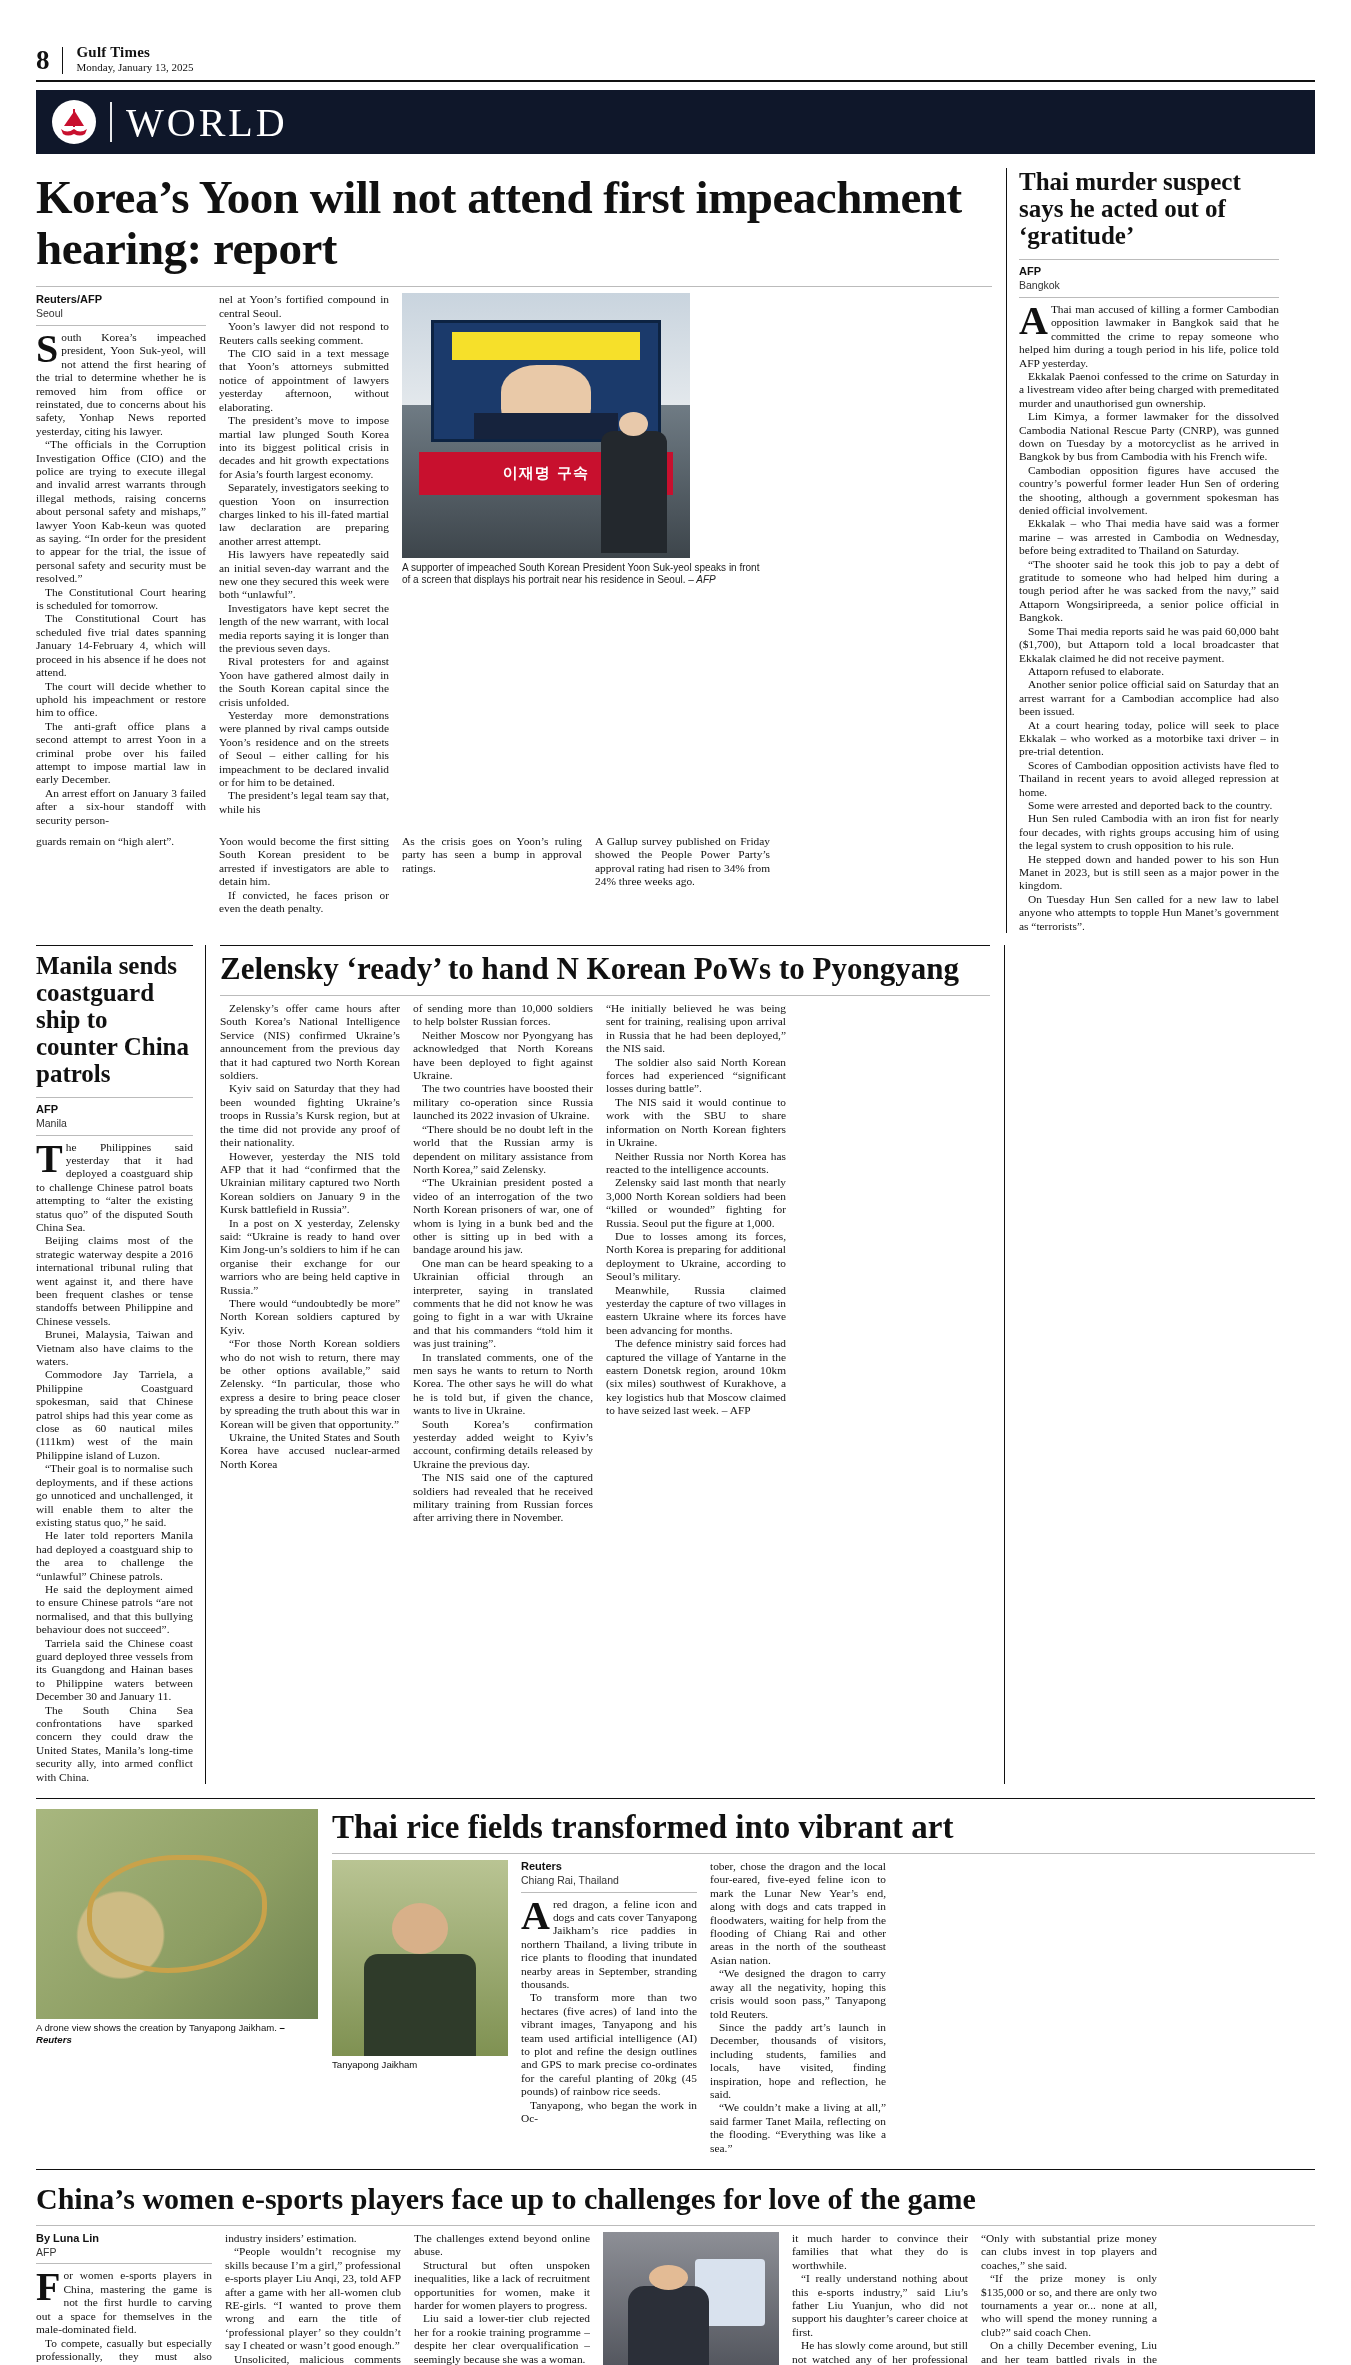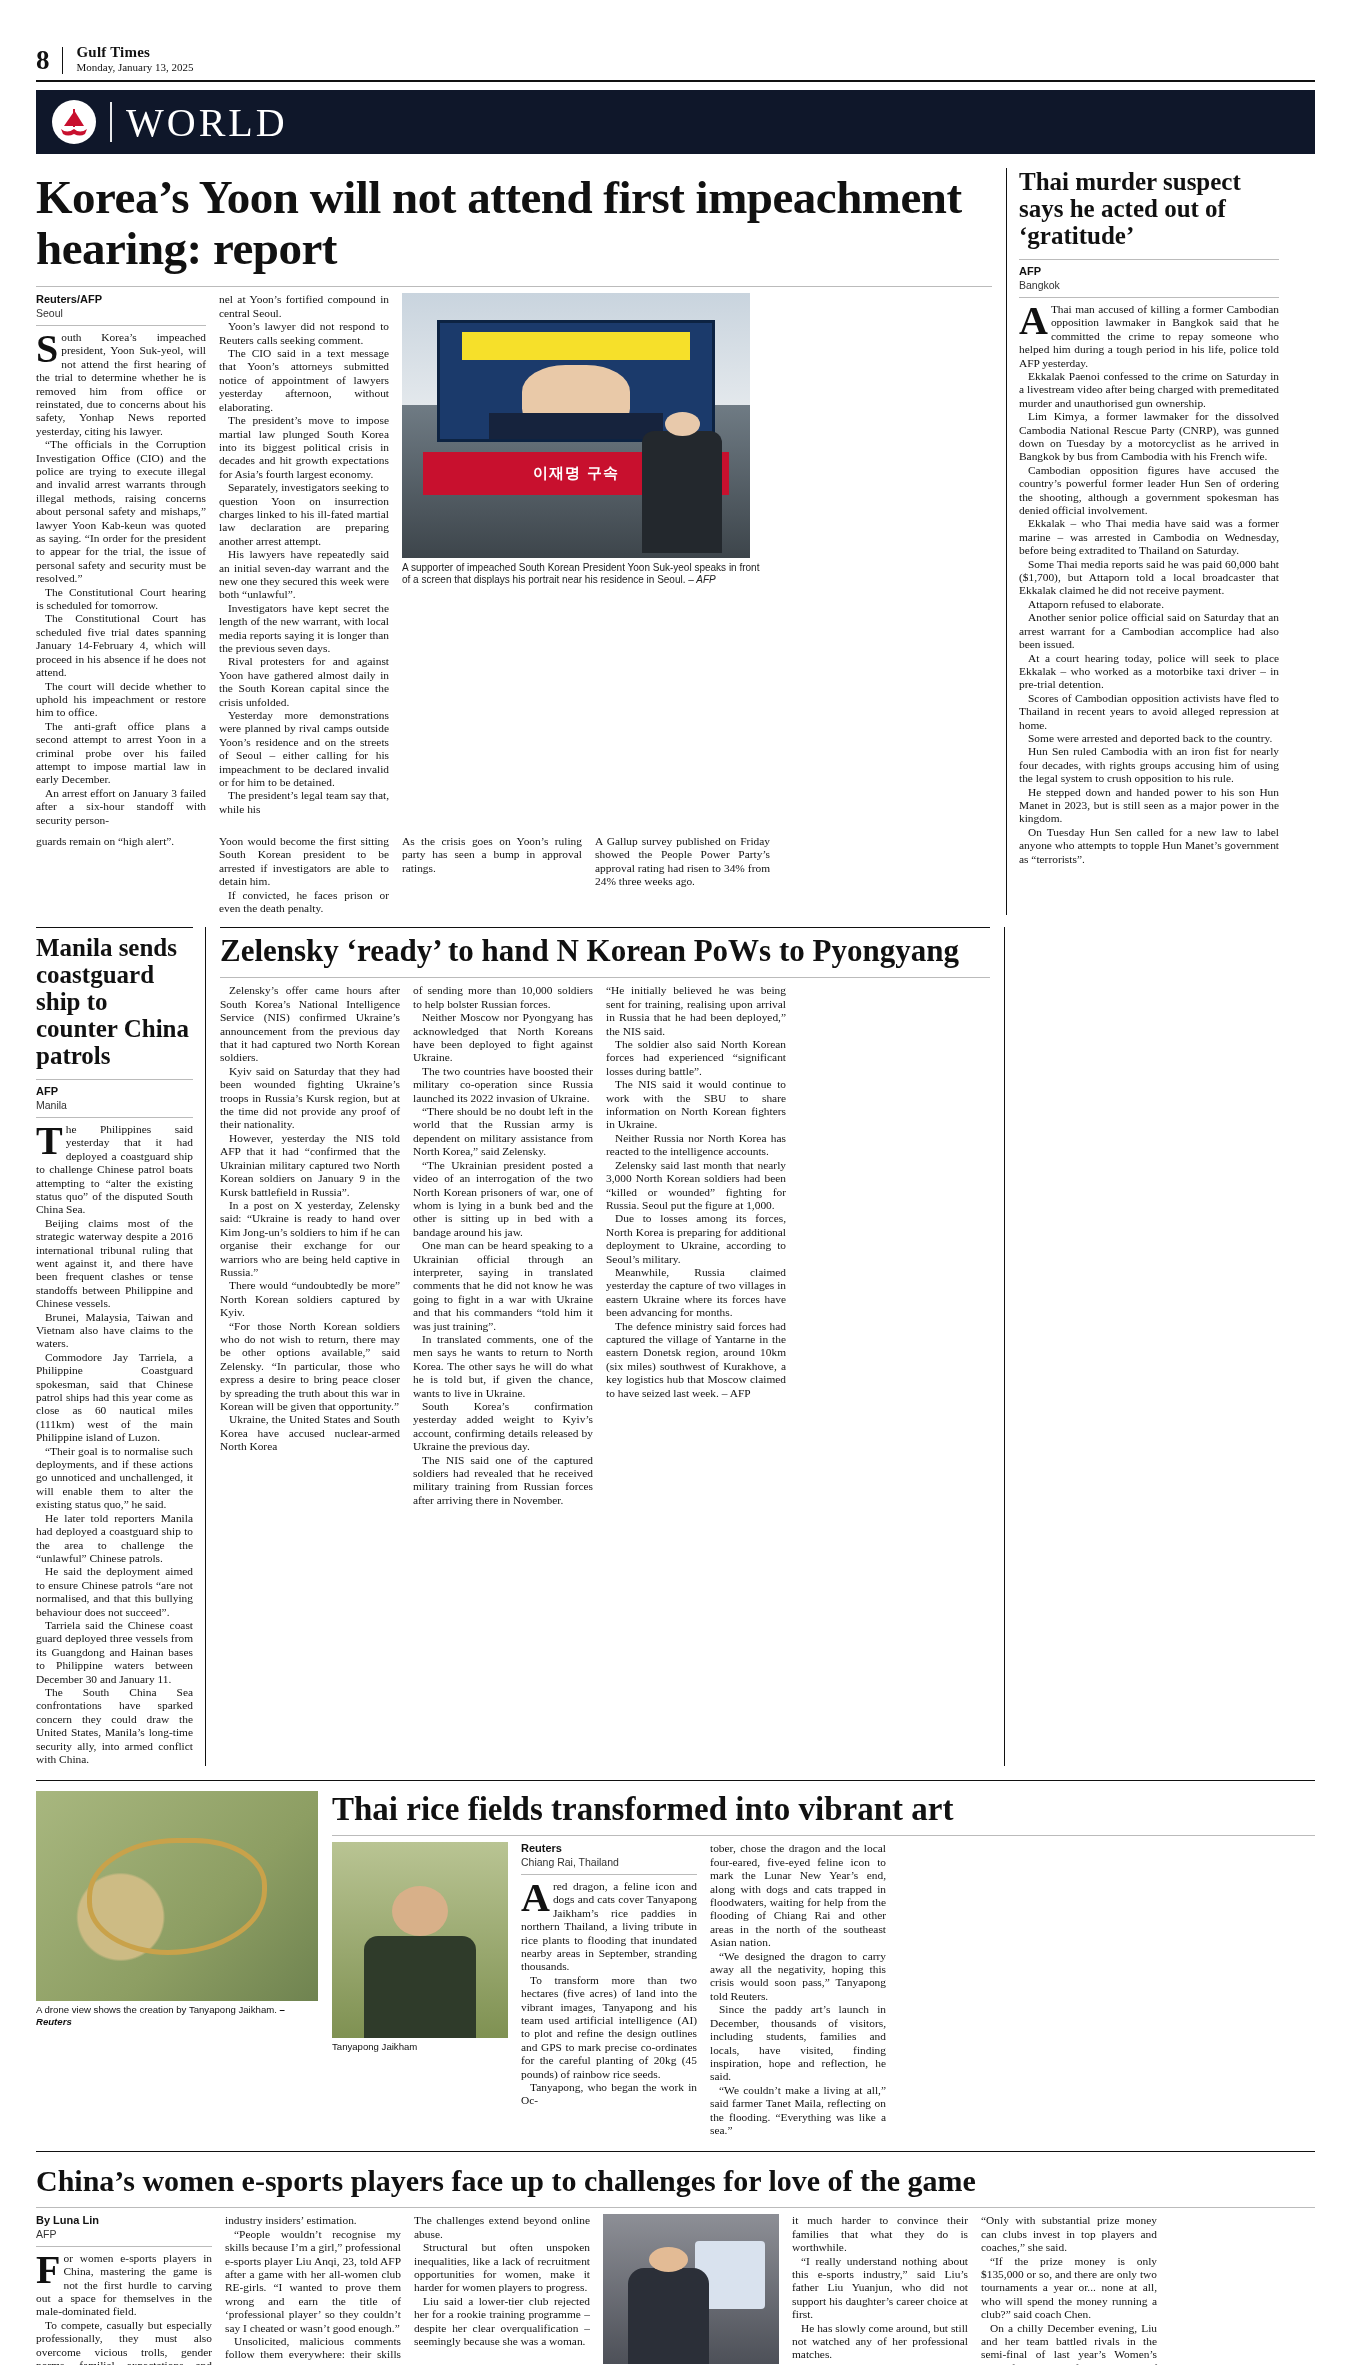--- a/index.html
+++ b/index.html
@@ -136,21 +136,21 @@
   .c.wide { width: 362px; }
 
   .photo {
     background: #cfd6da;
     position: relative;
     overflow: hidden;
   }
   .photo .sky { position:absolute; left:0; right:0; top:0; height:42%; background:linear-gradient(#c9d4de,#e3e8ec); }
   .photo .ground { position:absolute; left:0; right:0; bottom:0; height:58%; background:linear-gradient(#6f7b84,#3d454b); }
 
-  .top-photo { width: 348px; height: 265px; }
+  .top-photo { width: 288px; height: 265px; }
   .screen-billboard {
     position:absolute; left:10%; top:10%; width:80%; height:46%;
     background:#1b3a6b; border:3px solid #0d2342;
   }
   .bb-head { position:absolute; left:8%; top:8%; width:84%; height:24%; background:#f6e02a; }
   .bb-face { position:absolute; left:30%; top:36%; width:40%; height:58%; background:#e9c9a8; border-radius:40% 40% 35% 35%; }
   .bb-body { position:absolute; left:18%; top:78%; width:64%; height:22%; background:#16233d; }
   .banner-red {
     position:absolute; left:6%; top:60%; width:88%; height:16%;
     background:#c8102e;
@@ -321,20 +321,21 @@
       <div class="byline">
         <span>AFP</span><br>
         <span class="sub">Bangkok</span>
       </div>
       <div class="hairline" style="margin:4px 0 5px;"></div>
       <p class="first dropcap">A Thai man accused of killing a former Cambodian opposition lawmaker in Bangkok said that he committed the crime to repay someone who helped him during a tough period in his life, police told AFP yesterday.</p>
       <p>Ekkalak Paenoi confessed to the crime on Saturday in a livestream video after being charged with premeditated murder and unauthorised gun ownership.</p>
       <p>Lim Kimya, a former lawmaker for the dissolved Cambodia National Rescue Party (CNRP), was gunned down on Tuesday by a motorcyclist as he arrived in Bangkok by bus from Cambodia with his French wife.</p>
       <p>Cambodian opposition figures have accused the country’s powerful former leader Hun Sen of ordering the shooting, although a government spokesman has denied official involvement.</p>
       <p>Ekkalak – who Thai media have said was a former marine – was arrested in Cambodia on Wednesday, before being extradited to Thailand on Saturday.</p>
+      <p>“The shooter said he took this job to pay a debt of gratitude to someone who had helped him during a tough period after he was sacked from the navy,” said Attaporn Wongsiripreeda, a senior police official in Bangkok.</p>
       <p>Some Thai media reports said he was paid 60,000 baht ($1,700), but Attaporn told a local broadcaster that Ekkalak claimed he did not receive payment.</p>
       <p>Attaporn refused to elaborate.</p>
       <p>Another senior police official said on Saturday that an arrest warrant for a Cambodian accomplice had also been issued.</p>
       <p>At a court hearing today, police will seek to place Ekkalak – who worked as a motorbike taxi driver – in pre-trial detention.</p>
       <p>Scores of Cambodian opposition activists have fled to Thailand in recent years to avoid alleged repression at home.</p>
       <p>Some were arrested and deported back to the country.</p>
       <p>Hun Sen ruled Cambodia with an iron fist for nearly four decades, with rights groups accusing him of using the legal system to crush opposition to his rule.</p>
       <p>He stepped down and handed power to his son Hun Manet in 2023, but is still seen as a major power in the kingdom.</p>
       <p>On Tuesday Hun Sen called for a new law to label anyone who attempts to topple Hun Manet’s government as “terrorists”.</p>
     </div>

